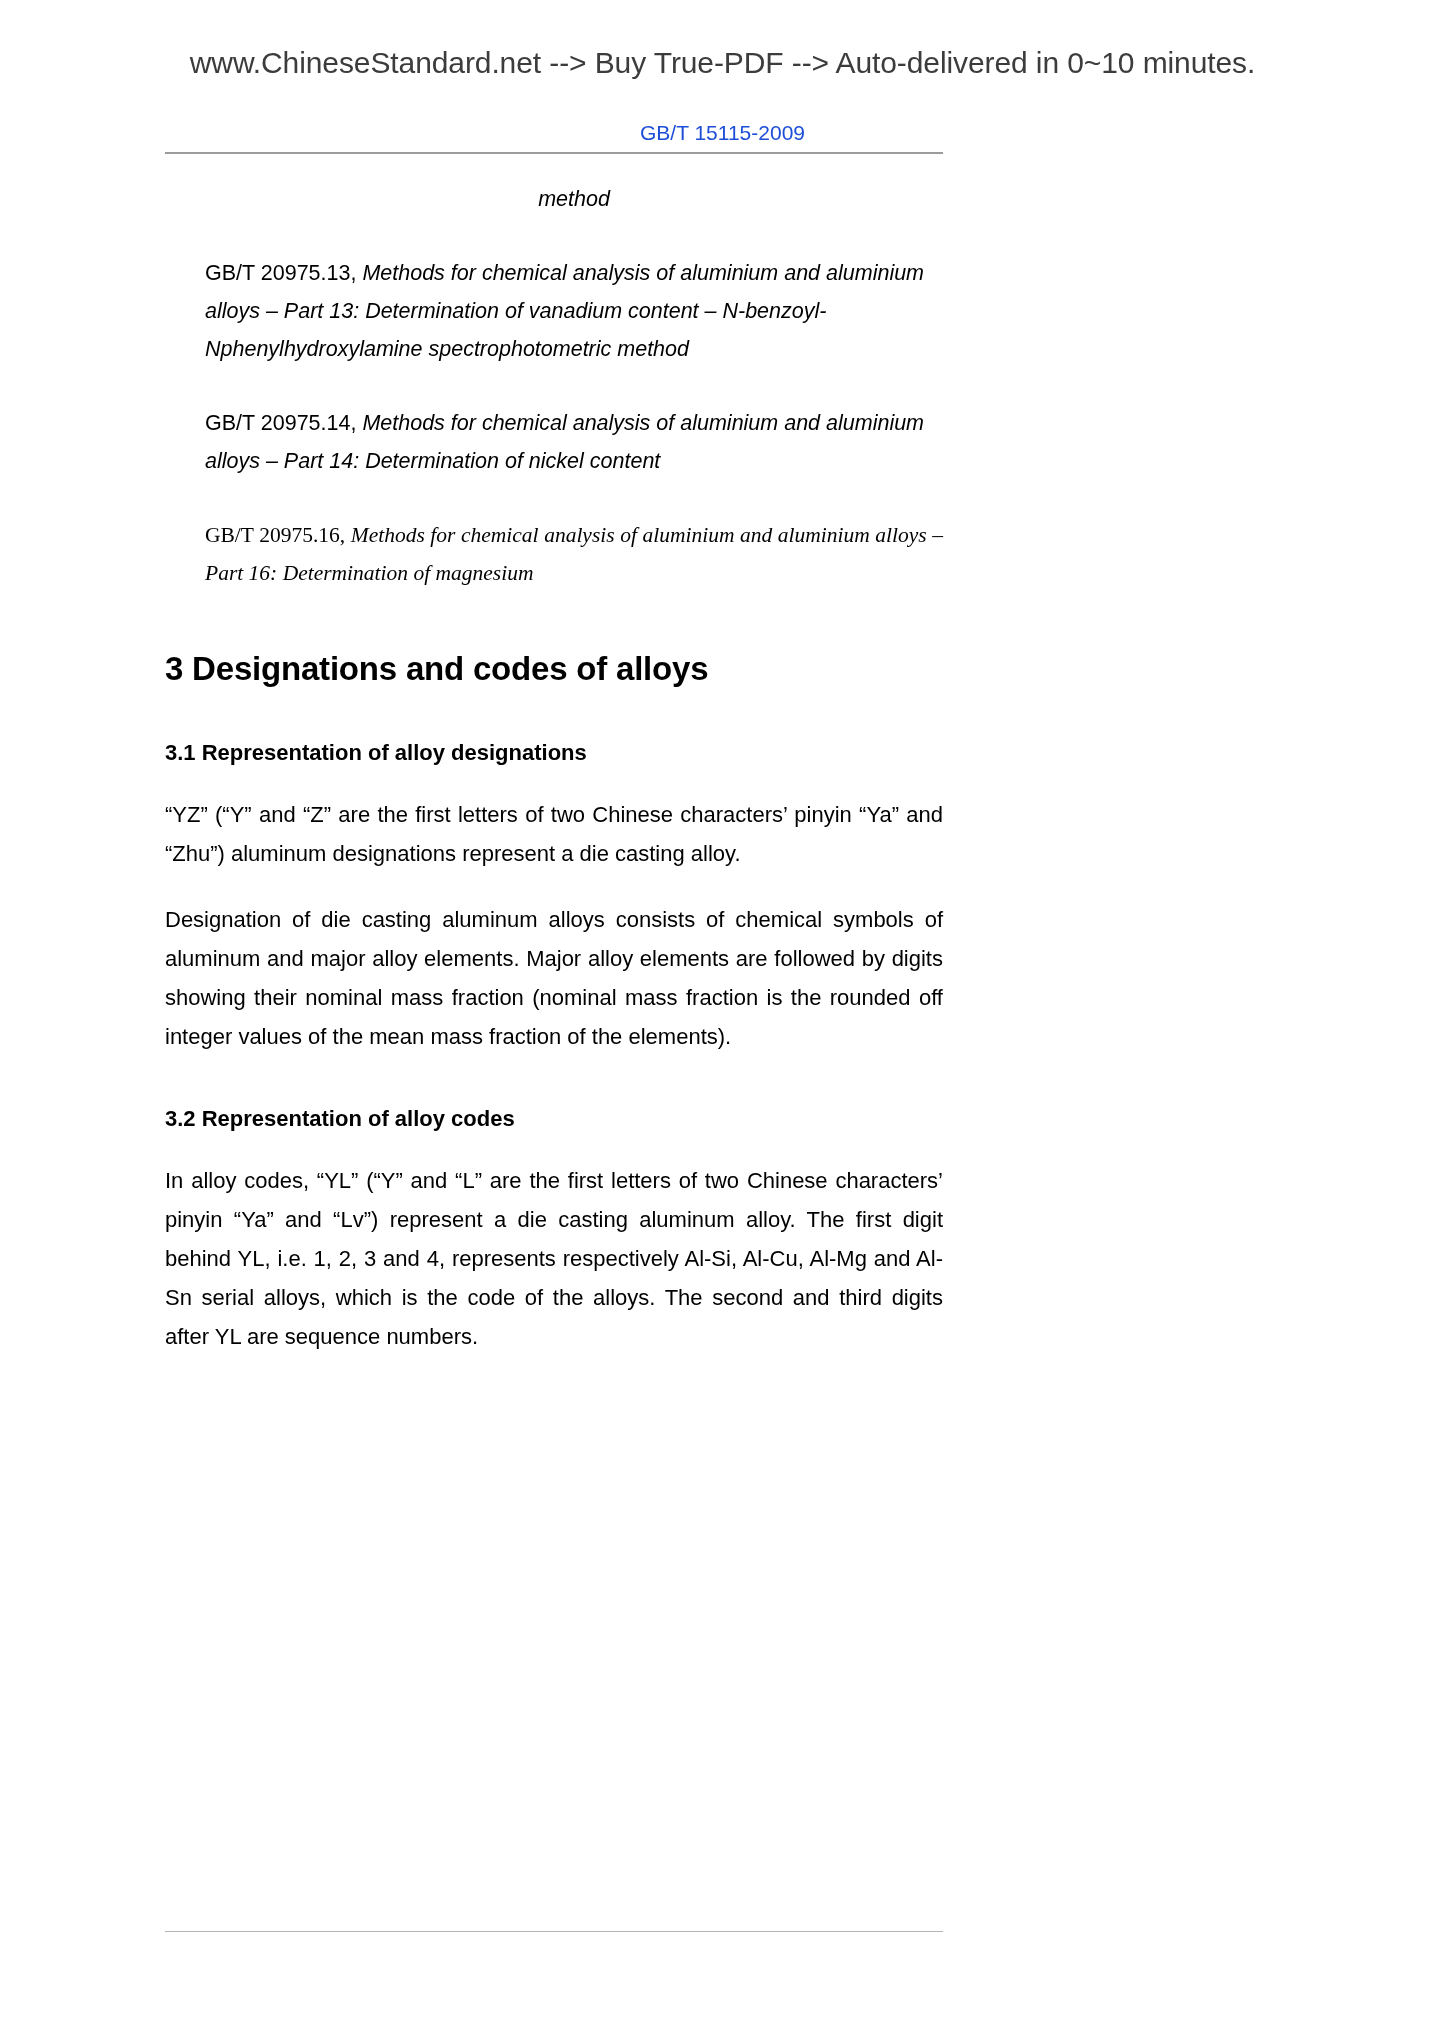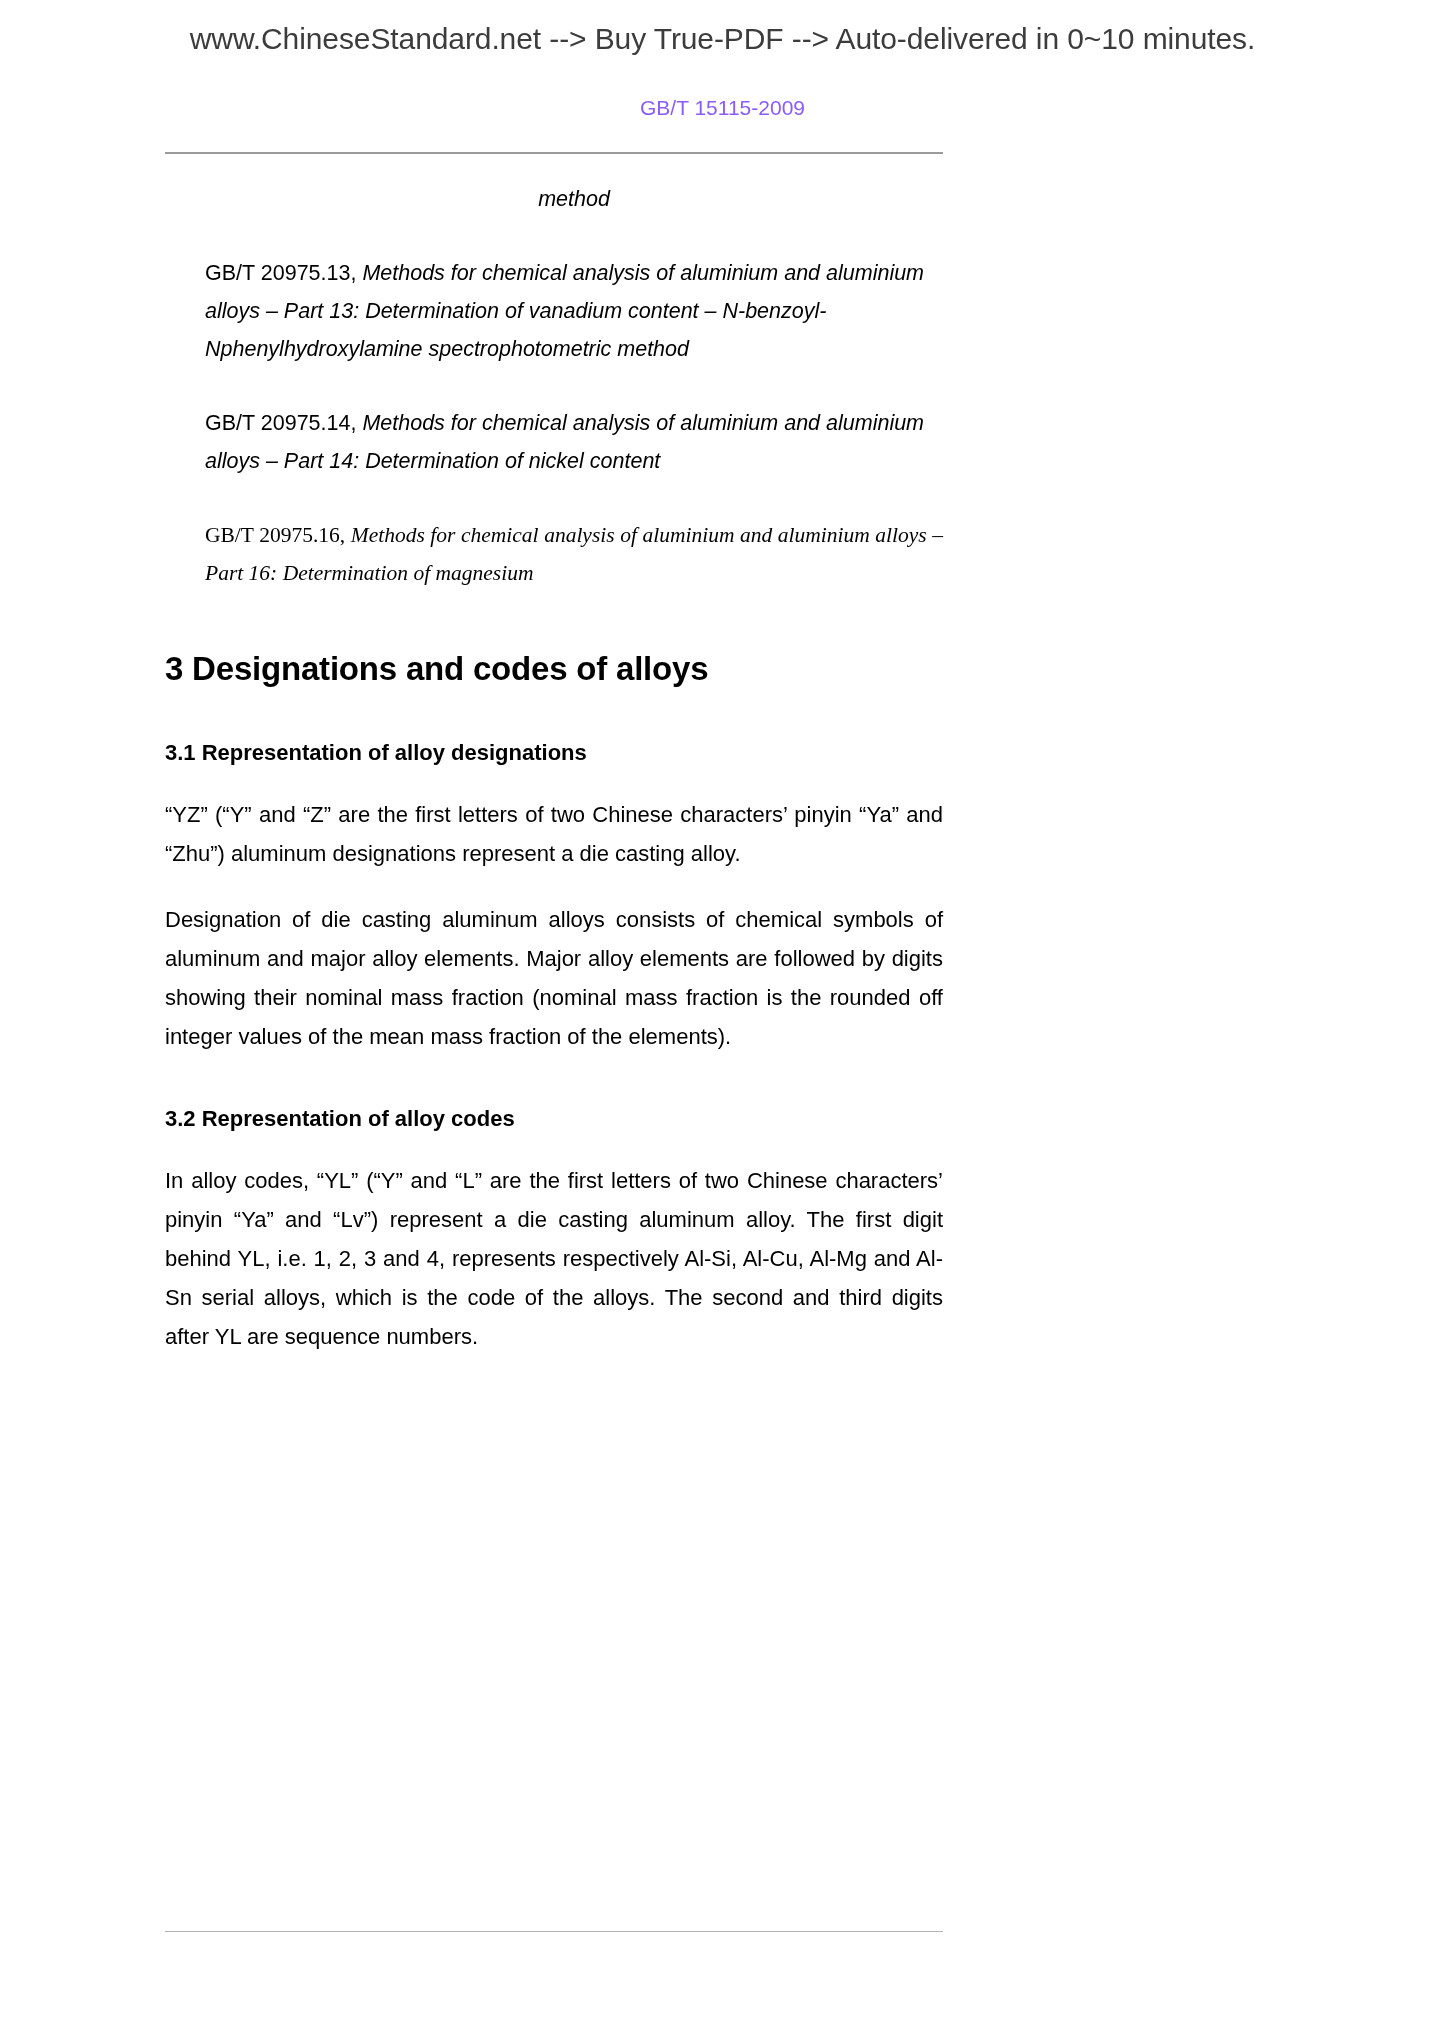--- a/index.html
+++ b/index.html
@@ -17,38 +17,38 @@
     height: 2044px;
     margin: 0 auto;
     background: #ffffff;
     box-sizing: border-box;
     overflow: hidden;
   }
 
   
   .top-banner {
     position: absolute;
-    top: 22px;
+    top: 46px;
     left: 0;
     width: 100%;
     text-align: center;
     font-size: 30px;
     color: #3c3c3c;
     letter-spacing: -0.1px;
     white-space: nowrap;
   }
 
   .doc-code {
     position: absolute;
-    top: 96px;
+    top: 121px;
     left: 0;
     width: 100%;
     text-align: center;
     font-size: 21px;
-    color: #8b5cf6;
+    color: #1d4ed8;
   }
 
   .header-rule {
     position: absolute;
     top: 152px;
     left: 165px;
     width: 778px;
     height: 2px;
     background: #9b9b9b;
   }

